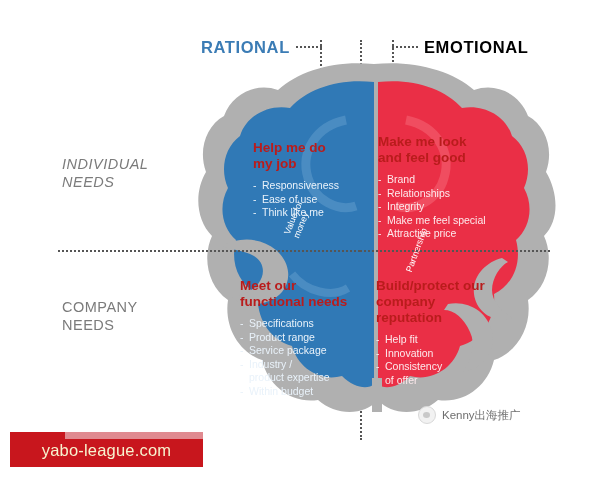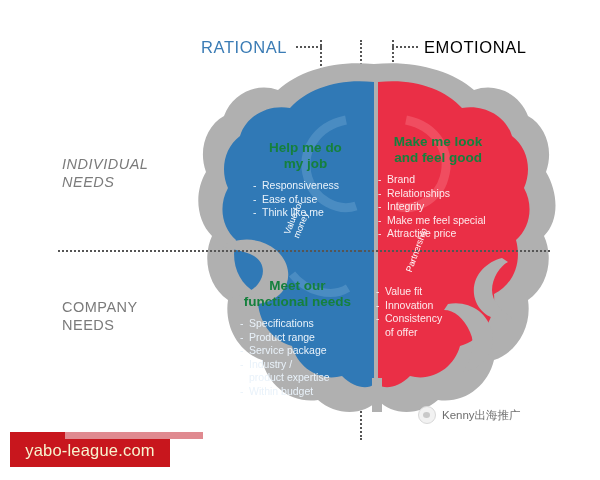--- a/index.html
+++ b/index.html
@@ -17,21 +17,21 @@
   #stage {
     position: relative;
     width: 600px;
     height: 480px;
   }
   .abs { position: absolute; }
 
   
   .hdr-label {
     font-size: 16.5px;
-    font-weight: normal;
+    font-weight: bold;
     letter-spacing: 0.6px;
     white-space: nowrap;
   }
   #rational-label {
     left: 201px;
     top: 38px;
     color: #3b7cb5;
   }
   #emotional-label {
     left: 424px;
@@ -82,24 +82,23 @@
   #conn-right { left: 392px; top: 46px; width: 26px; }
 
   
   #brain-wrap { left: 196px; top: 60px; width: 360px; height: 370px; }
   #brain-svg  { display: block; }
 
   
   .quad-title {
     font-size: 13.5px;
     font-weight: bold;
-    color: #15803d;
+    color: #b91c1c;
     line-height: 16px;
     white-space: pre-line;
-    text-align: center;
   }
   .quad-list {
     margin: 7px 0 0 0;
     padding: 0;
     list-style: none;
   }
   .quad-list li {
     font-size: 10.5px;
     color: #eef4fa;
     line-height: 13.6px;
@@ -158,21 +157,21 @@
   }
   #watermark-text {
     font-size: 11.5px;
     color: #6f6f6f;
     white-space: nowrap;
   }
 
   
   #footer-banner {
     left: 10px; top: 432px;
-    width: 160px; height: 35px;
+    width: 193px; height: 35px;
     background: #c8161d;
   }
   #footer-banner-strip {
     position: absolute;
     left: 55px; top: 0px;
     width: 138px; height: 7px;
     background: #e08a90;
   }
   #footer-banner-text {
     position: absolute;
@@ -330,22 +329,24 @@
       <li>Specifications</li>
       <li>Product range</li>
       <li>Service package</li>
       <li>Industry /
 product expertise</li>
       <li>Within budget</li>
     </ul>
   </div>
 
   <div class="abs" id="quad-br">
+    <div class="quad-title">Build/protect our
+company reputation</div>
     <ul class="quad-list">
-      <li>Value fit</li>
+      <li>Help fit</li>
       <li>Innovation</li>
       <li>Consistency
 of offer</li>
     </ul>
   </div>
 
   <div class="abs hdots" id="hdot-left"></div>
   <div class="abs hdots" id="hdot-right"></div>
 
   <div class="abs" id="watermark">

